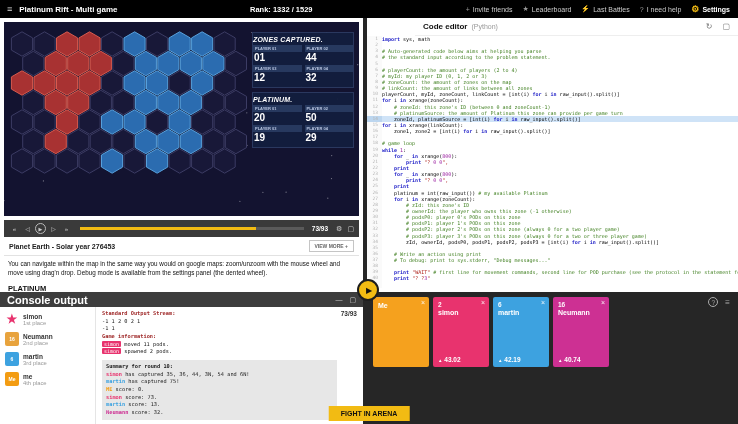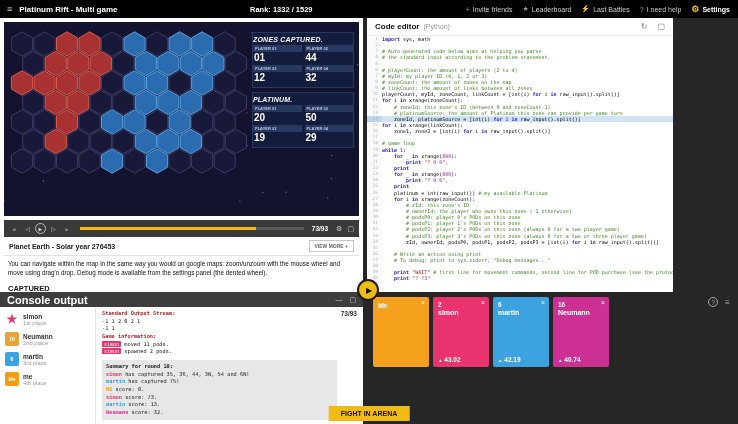--- a/index.html
+++ b/index.html
@@ -56,21 +56,21 @@
 .st-name{font-size:6.5px;font-weight:bold;color:#333;}
 .st-place{font-size:5.8px;color:#999;}
 .conlog{flex:1;position:relative;padding:3px 6px;font-family:"DejaVu Sans Mono",monospace;font-size:5.3px;line-height:1.45;color:#222;overflow:hidden;}
 .con-frame{position:absolute;top:2px;right:6px;font-family:"Liberation Sans",sans-serif;font-size:6.5px;font-weight:bold;color:#333;}
 .log-h{color:#a02c2c;font-weight:bold;}
 .badge{color:#fff;padding:0 2px;border-radius:1px;font-size:5px;}
 .sumbox{background:#e7e7e7;margin-top:4px;padding:3px 4px;width:92%;}
 .sum-t{font-weight:bold;color:#222;}
 
 
-.editor{position:absolute;top:18px;left:367px;width:306px;height:274px;background:#fff;}
+.editor{position:absolute;top:18px;left:367px;width:371px;height:274px;background:#fff;padding-left:48px;}
 .ed-header{height:18px;display:flex;align-items:center;padding:0 8px;gap:4px;border-bottom:1px solid #eee;}
 .ed-title{font-size:8px;font-weight:bold;color:#111;}
 .ed-lang{font-size:7px;color:#999;}
 .spacer{flex:1;}
 .edicon{font-size:8px;color:#777;cursor:pointer;margin-left:6px;}
 .code{position:absolute;top:18px;bottom:0;left:0;right:0;font-family:"DejaVu Sans Mono",monospace;font-size:5px;line-height:6.15px;overflow:hidden;cursor:text;}
 .crow{display:flex;height:6.15px;}
 .crow.hl{background:#cfe3f7;}
 .ln{width:15px;flex-shrink:0;text-align:right;padding-right:4px;color:#b5b5b5;background:#fafafa;font-size:4.5px;}
 .crow.hl .ln{background:#bcd6ef;}
@@ -288,21 +288,21 @@
         </div>
       <span class="frame">73/93</span>
       <span class="cicon">⚙</span>
       <span class="cicon">▢</span>
     </div>
     <div class="caption">
       <span class="cap-title">Planet Earth - Solar year 276453</span>
       <button class="viewmore">VIEW MORE +</button>
     </div>
     <p class="helptext">You can navigate within the map in the same way you would on google maps: zoom/unzoom with the mouse wheel and move using drag'n drop. Debug mode is available from the settings panel (the dented wheel).</p>
-    <div class="protocol">CAPTURED</div>
+    <div class="protocol">PLATINUM</div>
   </section>
 
   <section class="consolep">
     <div class="con-header">
       <span class="con-title">Console output</span>
       <span class="chicon">—</span>
       <span class="chicon">▢</span>
     </div>
     <div class="con-body">
       <div class="standings" id="standings">

